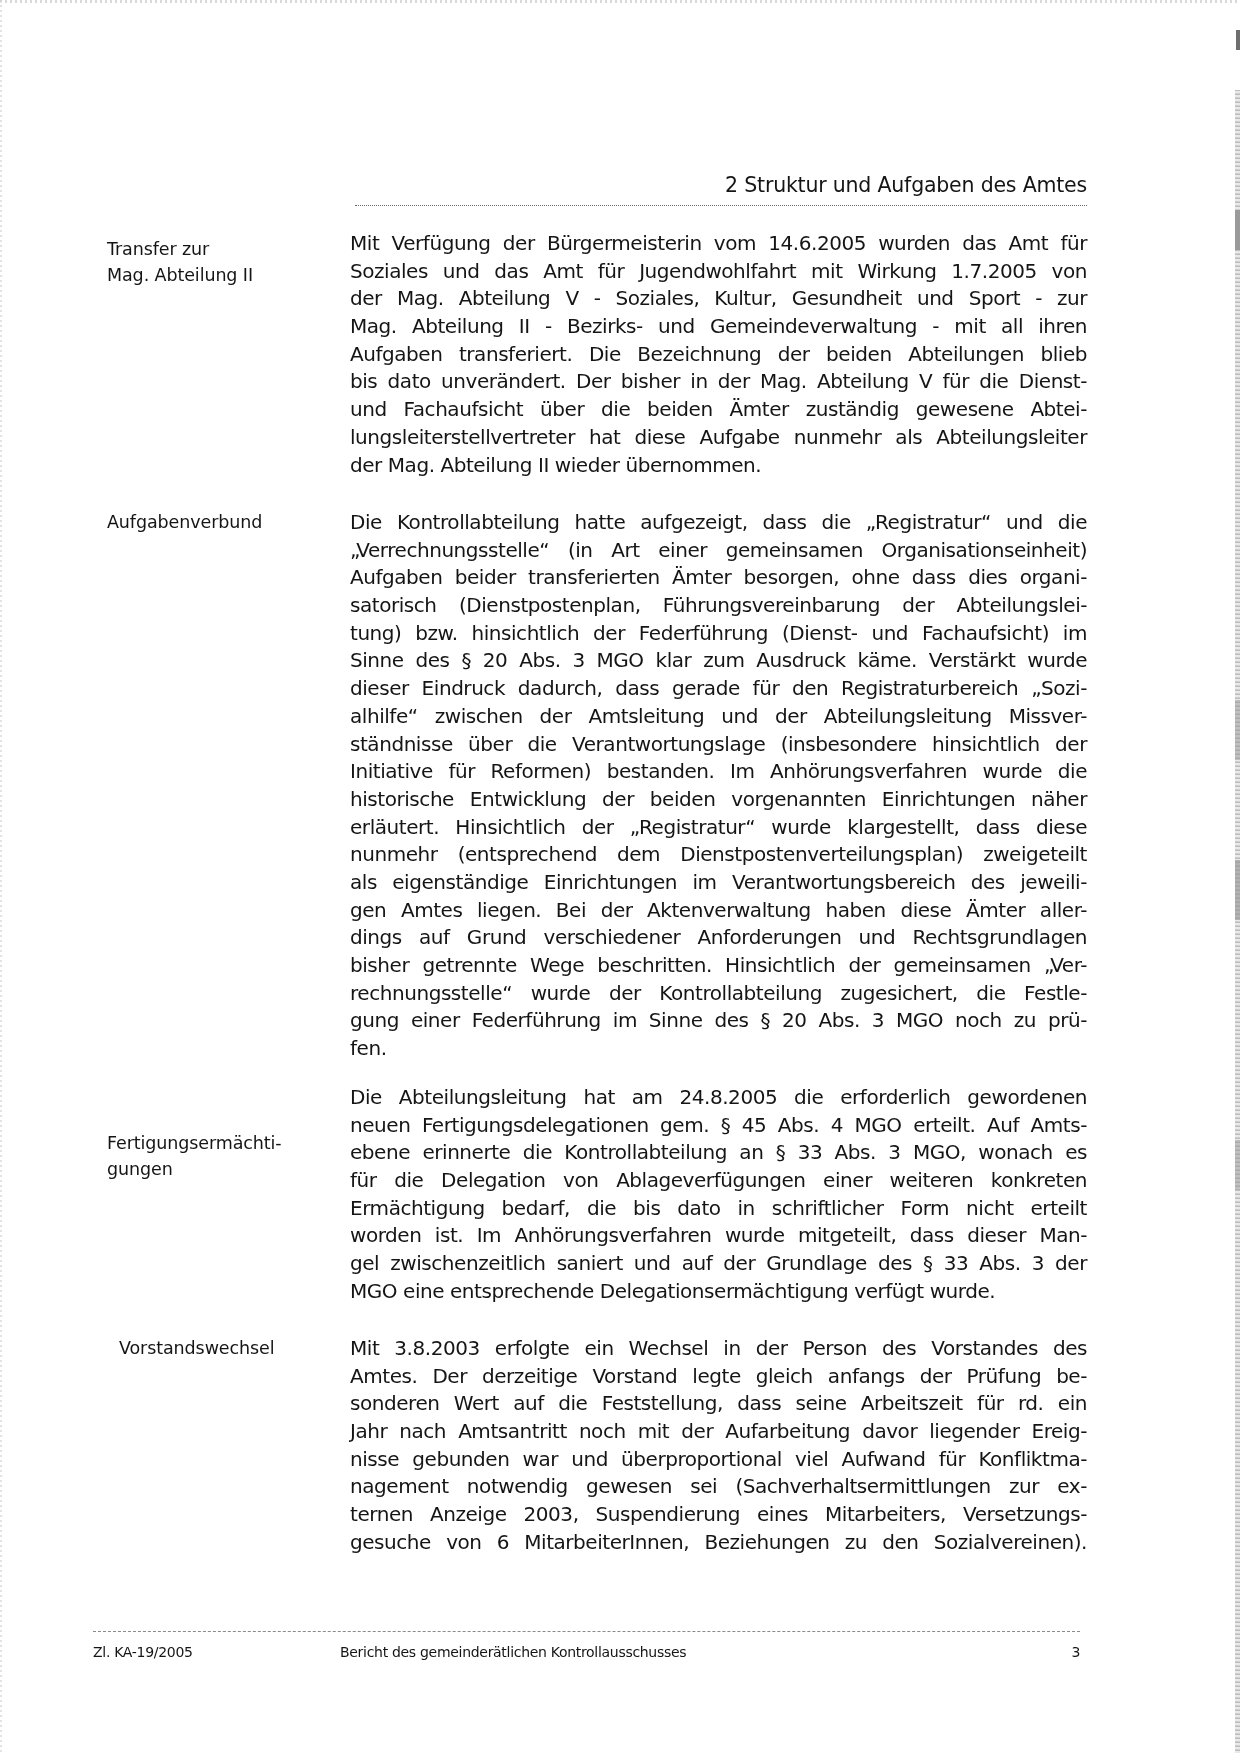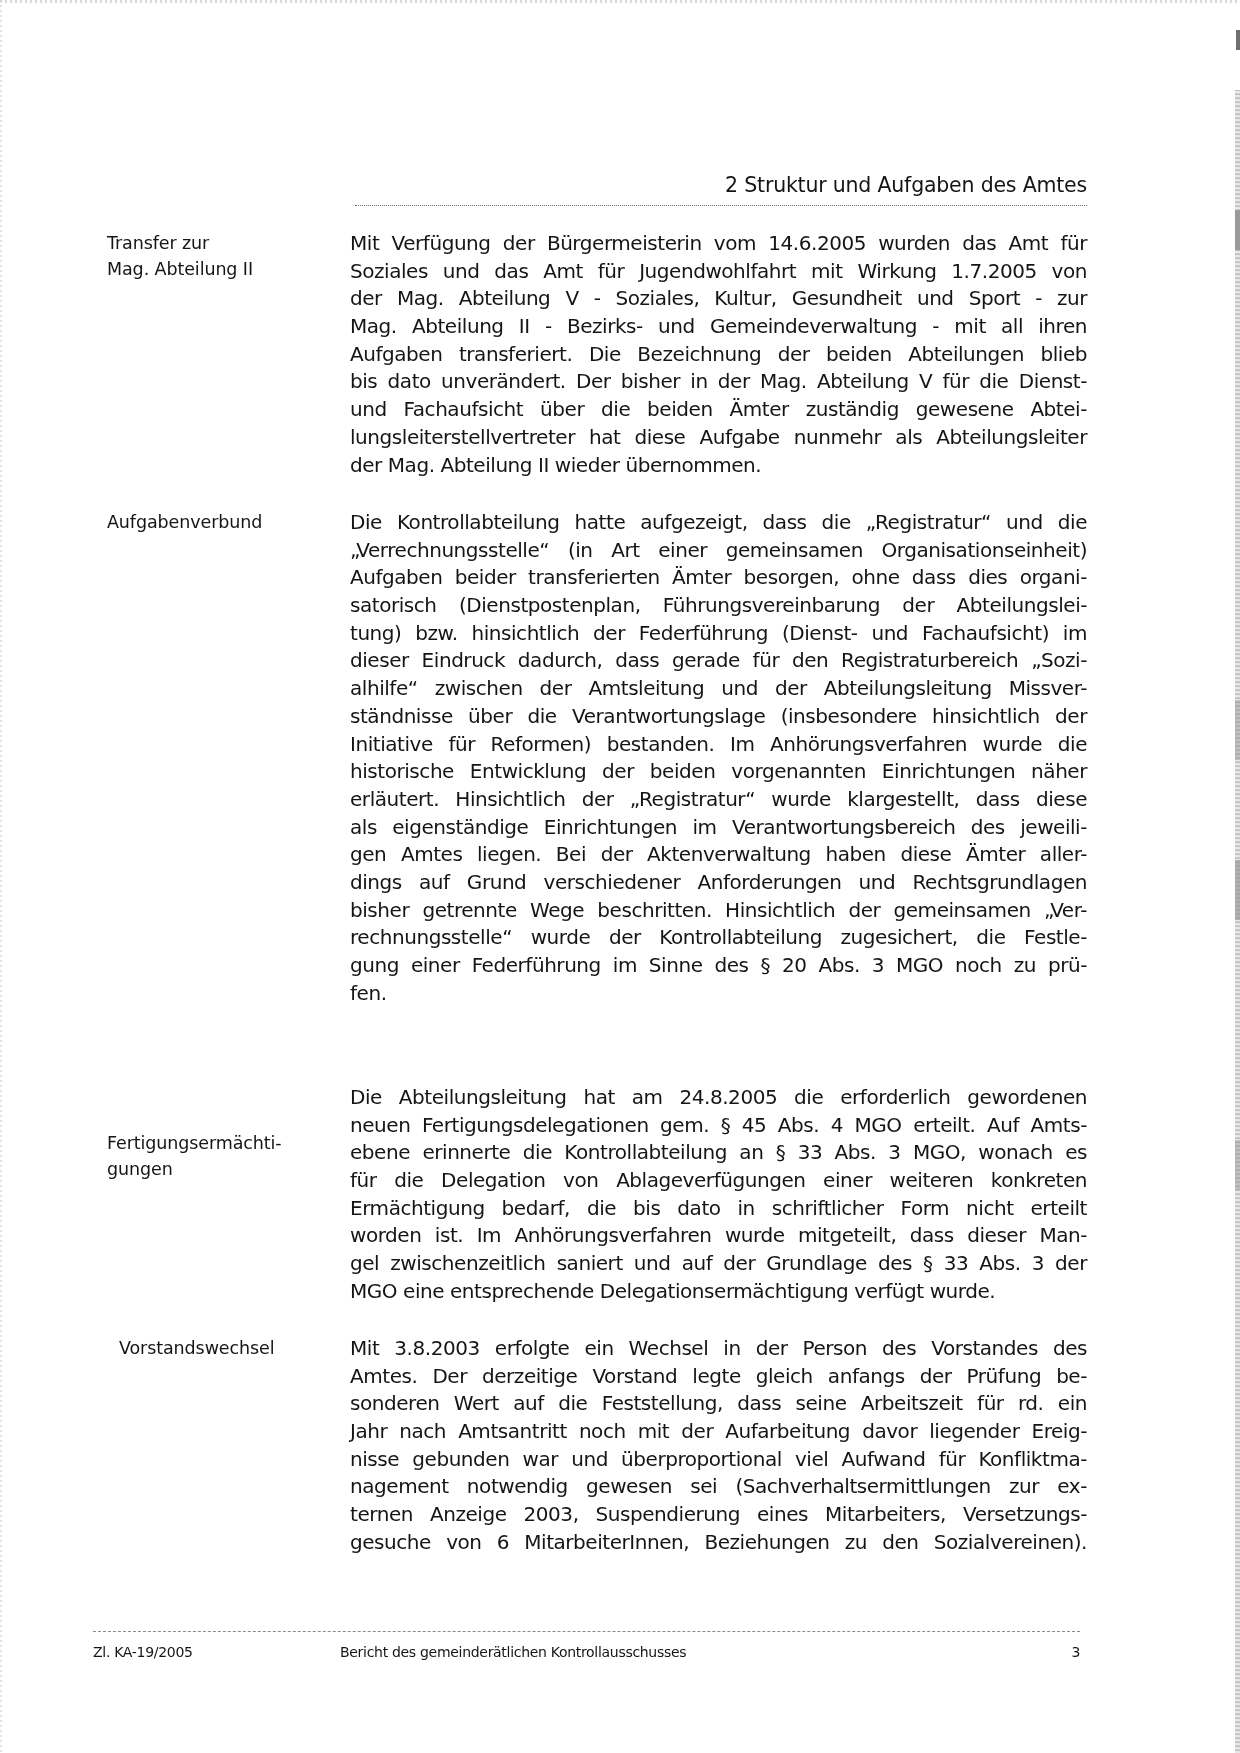--- a/index.html
+++ b/index.html
@@ -106,21 +106,21 @@
 <div class="scan-right"></div>
 <div class="scan-right-dark"></div>
 <div class="scan-right-band" style="top:210px;height:40px;"></div>
 <div class="scan-right-band" style="top:700px;height:60px;opacity:.5;"></div>
 <div class="scan-right-band" style="top:860px;height:60px;opacity:.7;"></div>
 <div class="scan-right-band" style="top:1140px;height:50px;opacity:.5;"></div>
 
 <div class="running-head">2  Struktur und Aufgaben des Amtes</div>
 <div class="head-rule"></div>
 
-<div class="side-label" style="top:230px;">
+<div class="side-label" style="top:236px;">
   <div>Transfer zur</div>
   <div>Mag. Abteilung II</div>
 </div>
 <div class="para" style="top:230px;">
   <span class="ln">Mit Verfügung der Bürgermeisterin vom 14.6.2005 wurden das Amt für</span>
   <span class="ln">Soziales und das Amt für Jugendwohlfahrt mit Wirkung 1.7.2005 von</span>
   <span class="ln">der Mag. Abteilung V - Soziales, Kultur, Gesundheit und Sport - zur</span>
   <span class="ln">Mag. Abteilung II - Bezirks- und Gemeindeverwaltung - mit all ihren</span>
   <span class="ln">Aufgaben transferiert. Die Bezeichnung der beiden Abteilungen blieb</span>
   <span class="ln">bis dato unverändert. Der bisher in der Mag. Abteilung V für die Dienst-</span>
@@ -131,26 +131,28 @@
 
 <div class="side-label" style="top:509px;">
   <div>Aufgabenverbund</div>
 </div>
 <div class="para" style="top:509px;">
   <span class="ln">Die Kontrollabteilung hatte aufgezeigt, dass die „Registratur“ und die</span>
   <span class="ln">„Verrechnungsstelle“ (in Art einer gemeinsamen Organisationseinheit)</span>
   <span class="ln">Aufgaben beider transferierten Ämter besorgen, ohne dass dies organi-</span>
   <span class="ln">satorisch (Dienstpostenplan, Führungsvereinbarung der Abteilungslei-</span>
   <span class="ln">tung) bzw. hinsichtlich der Federführung (Dienst- und Fachaufsicht) im</span>
+  <span class="ln">Sinne des § 20 Abs. 3 MGO klar zum Ausdruck käme. Verstärkt wurde</span>
   <span class="ln">dieser Eindruck dadurch, dass gerade für den Registraturbereich „Sozi-</span>
   <span class="ln">alhilfe“ zwischen der Amtsleitung und der Abteilungsleitung Missver-</span>
   <span class="ln">ständnisse über die Verantwortungslage (insbesondere hinsichtlich der</span>
   <span class="ln">Initiative für Reformen) bestanden. Im Anhörungsverfahren wurde die</span>
   <span class="ln">historische Entwicklung der beiden vorgenannten Einrichtungen näher</span>
   <span class="ln">erläutert. Hinsichtlich der „Registratur“ wurde klargestellt, dass diese</span>
+  <span class="ln">nunmehr (entsprechend dem Dienstpostenverteilungsplan) zweigeteilt</span>
   <span class="ln">als eigenständige Einrichtungen im Verantwortungsbereich des jeweili-</span>
   <span class="ln">gen Amtes liegen. Bei der Aktenverwaltung haben diese Ämter aller-</span>
   <span class="ln">dings auf Grund verschiedener Anforderungen und Rechtsgrundlagen</span>
   <span class="ln">bisher getrennte Wege beschritten. Hinsichtlich der gemeinsamen „Ver-</span>
   <span class="ln">rechnungsstelle“ wurde der Kontrollabteilung zugesichert, die Festle-</span>
   <span class="ln">gung einer Federführung im Sinne des § 20 Abs. 3 MGO noch zu prü-</span>
   <span class="ln last">fen.</span>
 </div>
 
 <div class="side-label" style="top:1084px;margin-top:46px;">

